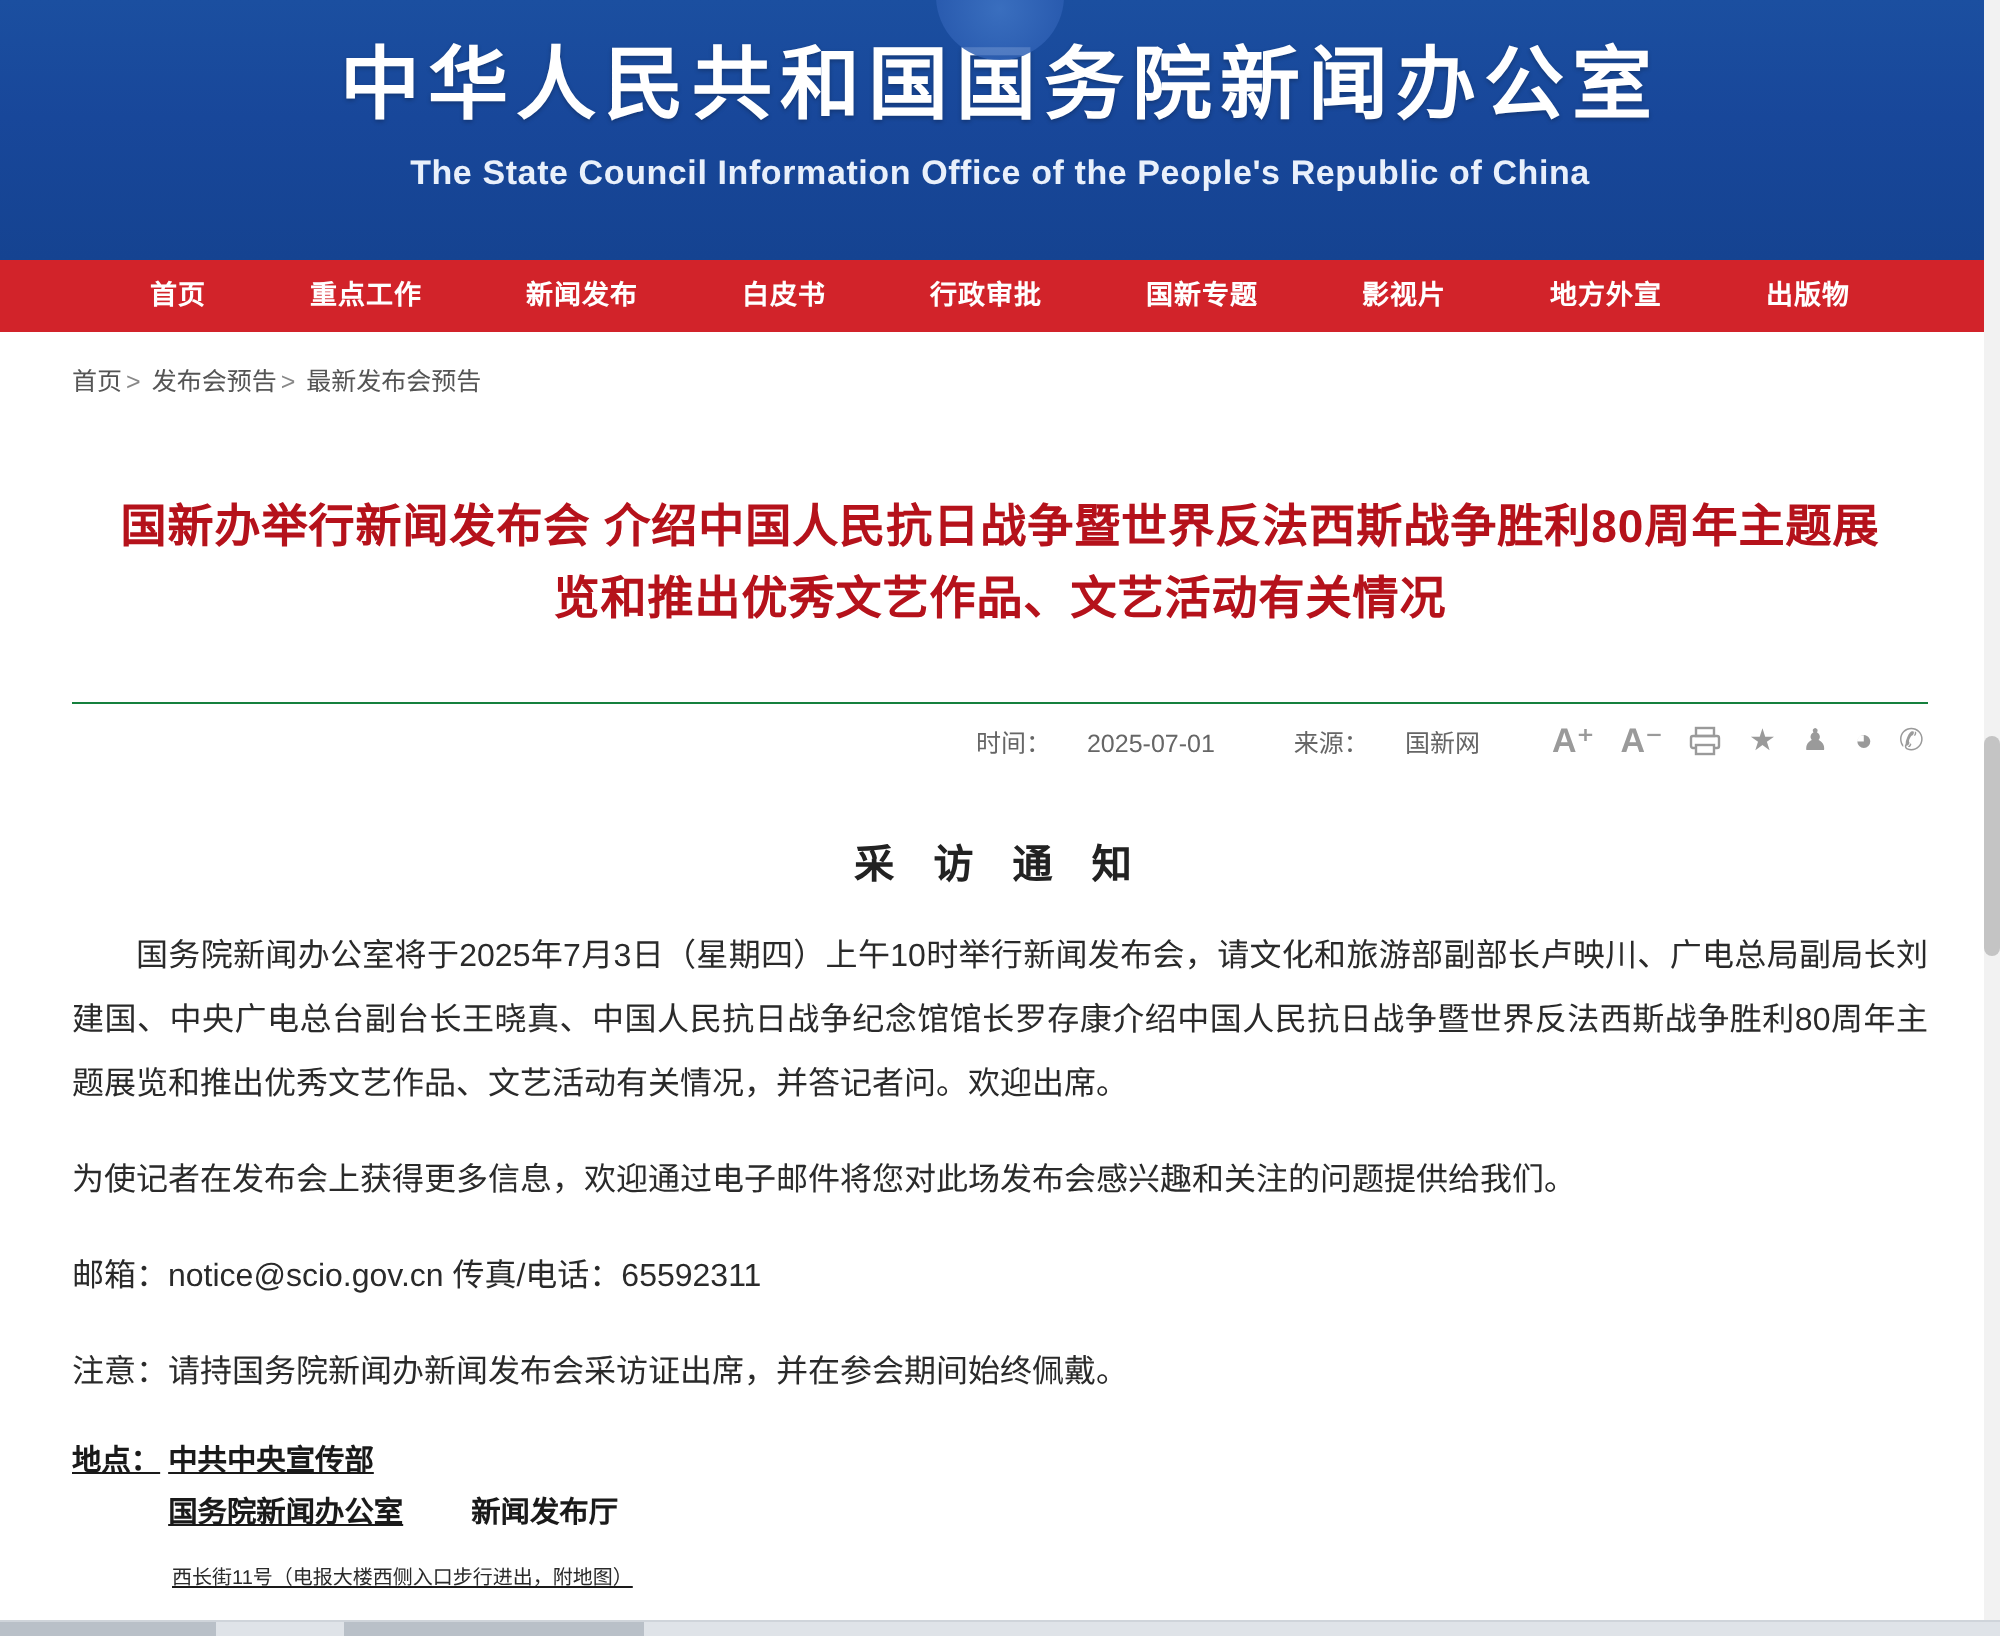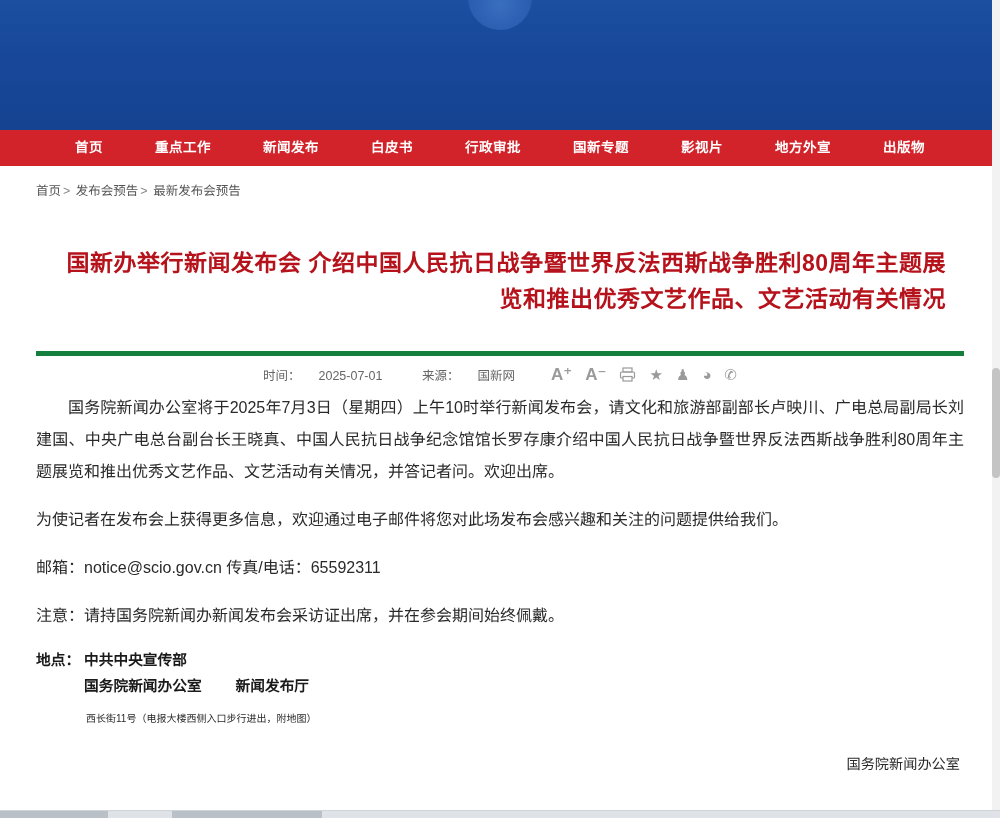--- a/index.html
+++ b/index.html
@@ -84,29 +84,29 @@
   .article {
     max-width: 940px;
     margin: 0 auto;
     padding: 0 6px;
   }
   .article-title {
     color: #b5121b;
     font-size: 23px;
     font-weight: bold;
     line-height: 1.55;
-    text-align: right;
+    text-align: center;
     padding: 22px 18px 18px 18px;
     letter-spacing: .5px;
   }
   .meta-row {
-    border-top: 5px solid #15803d;
+    border-top: 1px solid #15803d;
     display: flex;
     align-items: center;
-    justify-content: center;
+    justify-content: flex-end;
     padding: 9px 2px 8px 2px;
   }
   .meta-left {
     font-size: 12.5px;
     color: #666;
   }
   .meta-left span { margin-right: 18px; }
   .meta-tools {
     display: flex;
     align-items: center;
@@ -140,20 +140,21 @@
     text-align: justify;
     margin: 0 0 16px 0;
   }
   .para.indent { text-indent: 2em; }
   .venue-block {
     font-size: 14.7px;
     color: #1a1a1a;
     line-height: 1.75;
     margin: 14px 0 6px 0;
     font-weight: bold;
+    text-decoration: underline;
   }
   .venue-row { display: flex; align-items: flex-start; }
   .venue-label { white-space: nowrap; }
   .venue-lines { margin-left: 4px; }
   .venue-hall { display: inline-block; margin-left: 34px; }
   .venue-addr {
     font-weight: normal;
     font-size: 10px;
     color: #2a2a2a;
     margin: 10px 0 0 50px;
@@ -199,20 +200,22 @@
     top: 0;
     height: 8px;
     background: #b9c0c8;
   }
 </style>
 </head>
 <body>
 
 <div class="site-header">
   <div class="header-emblem"></div>
+  <div class="header-title">中华人民共和国国务院新闻办公室</div>
+  <div class="header-subtitle">The State Council Information Office of the People's Republic of China</div>
 </div>
 
 <nav class="main-nav">
   <div class="nav-item">首页</div>
   <div class="nav-item">重点工作</div>
   <div class="nav-item">新闻发布</div>
   <div class="nav-item">白皮书</div>
   <div class="nav-item">行政审批</div>
   <div class="nav-item">国新专题</div>
   <div class="nav-item">影视片</div>
@@ -245,20 +248,21 @@
           <rect x="4" y="9.5" width="9" height="4.5" fill="#fff"></rect>
         </svg>
       </span>
       <span class="tool">★</span>
       <span class="tool">♟</span>
       <span class="tool">◕</span>
       <span class="tool">✆</span>
     </div>
   </div>
 
+  <div class="doc-heading">采 访 通 知</div>
 
   <p class="para indent">国务院新闻办公室将于2025年7月3日（星期四）上午10时举行新闻发布会，请文化和旅游部副部长卢映川、广电总局副局长刘建国、中央广电总台副台长王晓真、中国人民抗日战争纪念馆馆长罗存康介绍中国人民抗日战争暨世界反法西斯战争胜利80周年主题展览和推出优秀文艺作品、文艺活动有关情况，并答记者问。欢迎出席。</p>
   <p class="para">为使记者在发布会上获得更多信息，欢迎通过电子邮件将您对此场发布会感兴趣和关注的问题提供给我们。</p>
   <p class="para">邮箱：notice@scio.gov.cn 传真/电话：65592311</p>
   <p class="para">注意：请持国务院新闻办新闻发布会采访证出席，并在参会期间始终佩戴。</p>
 
   <div class="venue-block">
     <div class="venue-row">
       <span class="venue-label">地点：</span>
       <span class="venue-lines">

